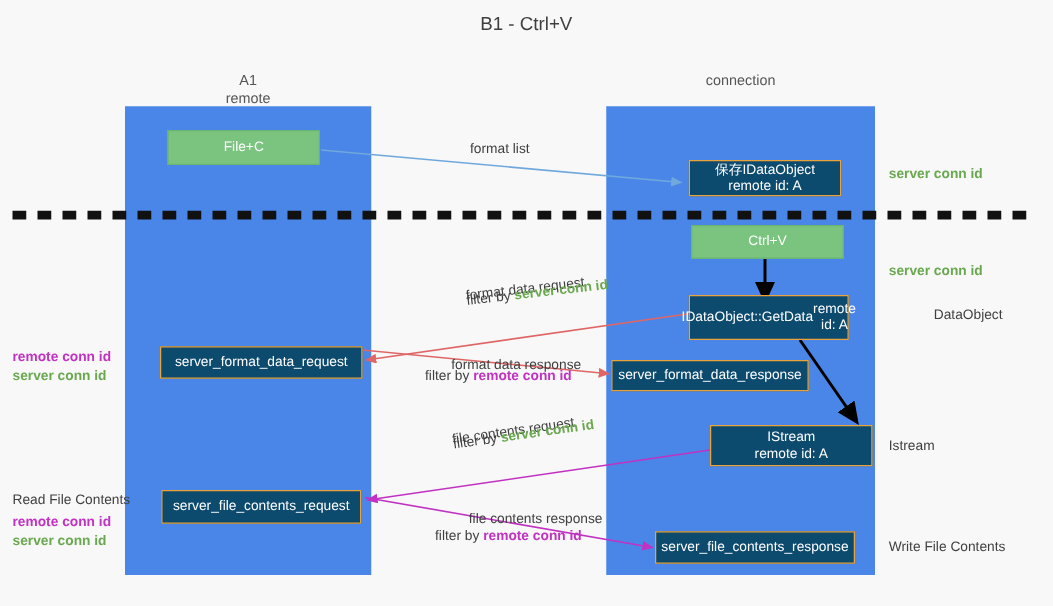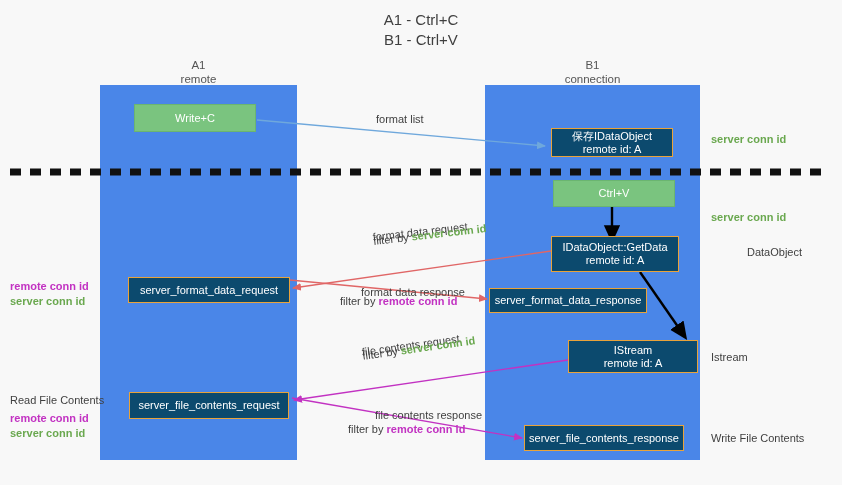--- a/index.html
+++ b/index.html
@@ -49,33 +49,31 @@
   .stack{position:absolute;font-size:11px;line-height:15px;white-space:nowrap;}
 
   svg{position:absolute;left:0;top:0;pointer-events:none;}
 </style>
 </head>
 <body>
 
 <div id="canvas">
 
   <div class="title">
-    <div>A1 - Ctrl+C</div>
     <div>B1 - Ctrl+V</div>
   </div>
 
   <div class="lane" id="lane-a"></div>
   <div class="lane" id="lane-b"></div>
 
   <div class="lane-head" style="left:120px;top:58px;width:157px;">
     <div>A1</div>
     <div>remote</div>
   </div>
   <div class="lane-head" style="left:505px;top:58px;width:175px;">
-    <div>B1</div>
     <div>connection</div>
   </div>
 
   <svg width="842" height="485">
     <defs>
       <marker id="ah-blue" markerWidth="8" markerHeight="8" refX="6.2" refY="3" orient="auto">
         <path d="M0,0 L7,3 L0,6 z" fill="#6fa8dc"></path>
       </marker>
       <marker id="ah-red" markerWidth="8" markerHeight="8" refX="6.2" refY="3" orient="auto">
         <path d="M0,0 L7,3 L0,6 z" fill="#e06666"></path>
@@ -99,33 +97,33 @@
     <line x1="290" y1="280" x2="487" y2="299" stroke="#e06666" stroke-width="1.3" marker-end="url(#ah-red)"></line>
 
     <line x1="568" y1="360" x2="294" y2="400" stroke="#c232c2" stroke-width="1.3" marker-end="url(#ah-mag)"></line>
 
     <line x1="292" y1="398" x2="522" y2="438" stroke="#c232c2" stroke-width="1.3" marker-end="url(#ah-mag)"></line>
 
     <line x1="10" y1="172" x2="828" y2="172" stroke="#111111" stroke-width="7" stroke-dasharray="11 9" stroke-linecap="butt"></line>
   </svg>
 
   <div class="box green" style="left:134px;top:104px;width:122px;height:28px;">
-    <span>Write+C</span>
+    <span>File+C</span>
   </div>
 
   <div class="box orange" style="left:551px;top:128px;width:122px;height:29px;flex-direction:column;">
     <span>保存IDataObject</span>
     <span>remote id: A</span>
   </div>
 
   <div class="box green" style="left:553px;top:180px;width:122px;height:27px;">
     <span>Ctrl+V</span>
   </div>
 
-  <div class="box orange" style="left:551px;top:236px;width:128px;height:36px;flex-direction:column;">
+  <div class="box orange" style="left:551px;top:236px;width:128px;height:36px;flex-direction:row;">
     <span>IDataObject::GetData</span>
     <span>remote id: A</span>
   </div>
 
   <div class="box orange" style="left:128px;top:277px;width:162px;height:26px;">
     <span>server_format_data_request</span>
   </div>
 
   <div class="box orange" style="left:489px;top:288px;width:158px;height:25px;">
     <span>server_format_data_response</span>

